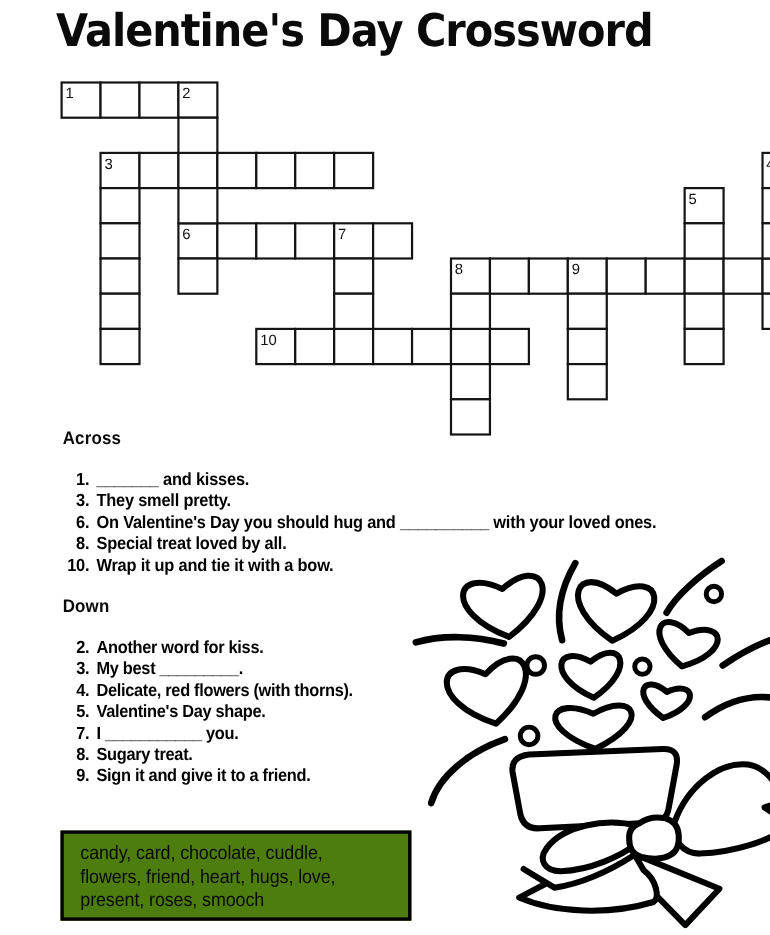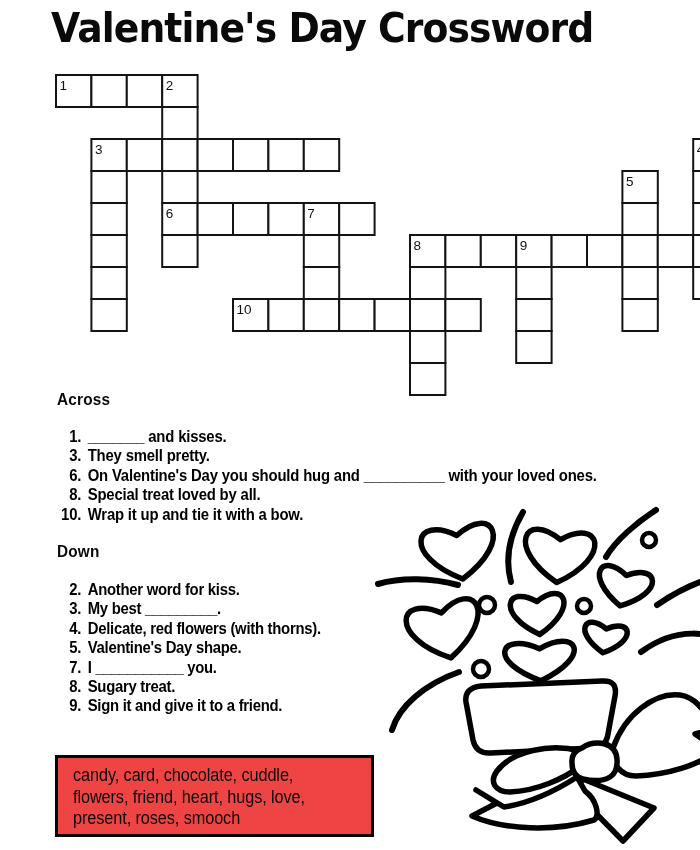--- a/index.html
+++ b/index.html
@@ -31,21 +31,21 @@
     white-space:nowrap;
   }
   .clue-list-across{top:427px;}
   .clue-list-down{top:580px;}
   .clue-row{display:flex;line-height:19.4px;height:19.4px;}
   .clue-num{flex:none;width:40px;text-align:right;margin-right:7px;}
   .clue-list-across .clue-row{font-size:16px;font-weight:600;letter-spacing:-0.2px;}
   .clue-list-down .clue-row{font-size:16px;font-weight:700;letter-spacing:-0.3px;}
   .word-bank{
     position:absolute;left:11px;top:755px;width:319px;height:82px;
-    border:3px solid #000;box-sizing:border-box;background:#ef4444;
+    border:3px solid #000;box-sizing:border-box;background:#4d7c0f;
   }
   .word-bank-text{
     position:absolute;left:15px;top:7px;
     font-size:17.5px;font-weight:400;line-height:21.5px;letter-spacing:-0.1px;
     transform:scaleX(0.93);transform-origin:0 0;white-space:nowrap;color:#0a0a0a;
   }
   .bouquet-svg{position:absolute;left:330px;top:495px;}
   .ink-line{fill:none;stroke:#000;stroke-width:6;stroke-linecap:round;}
   .ink-shape{fill:#ffffff;stroke:#000;stroke-width:5.5;stroke-linejoin:round;}
   .ink-dot{fill:#ffffff;stroke:#000;stroke-width:4.5;}

